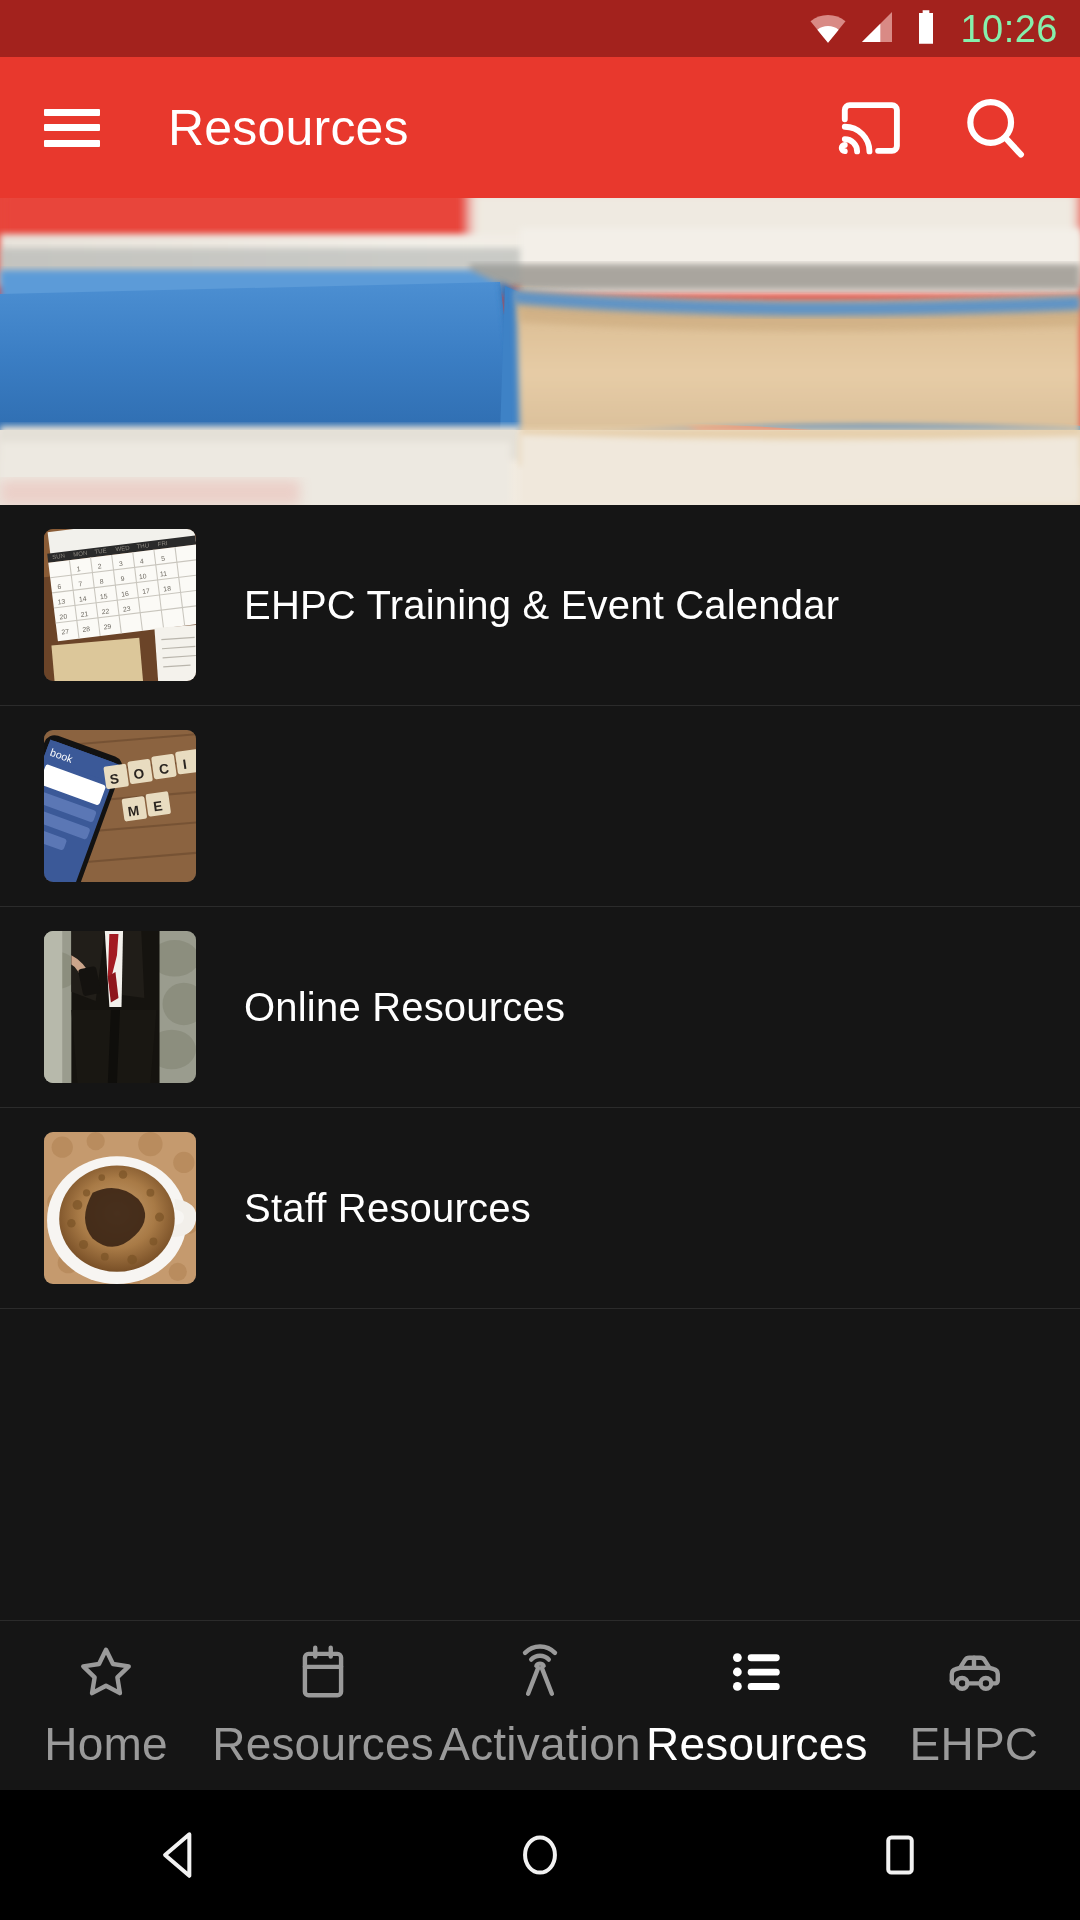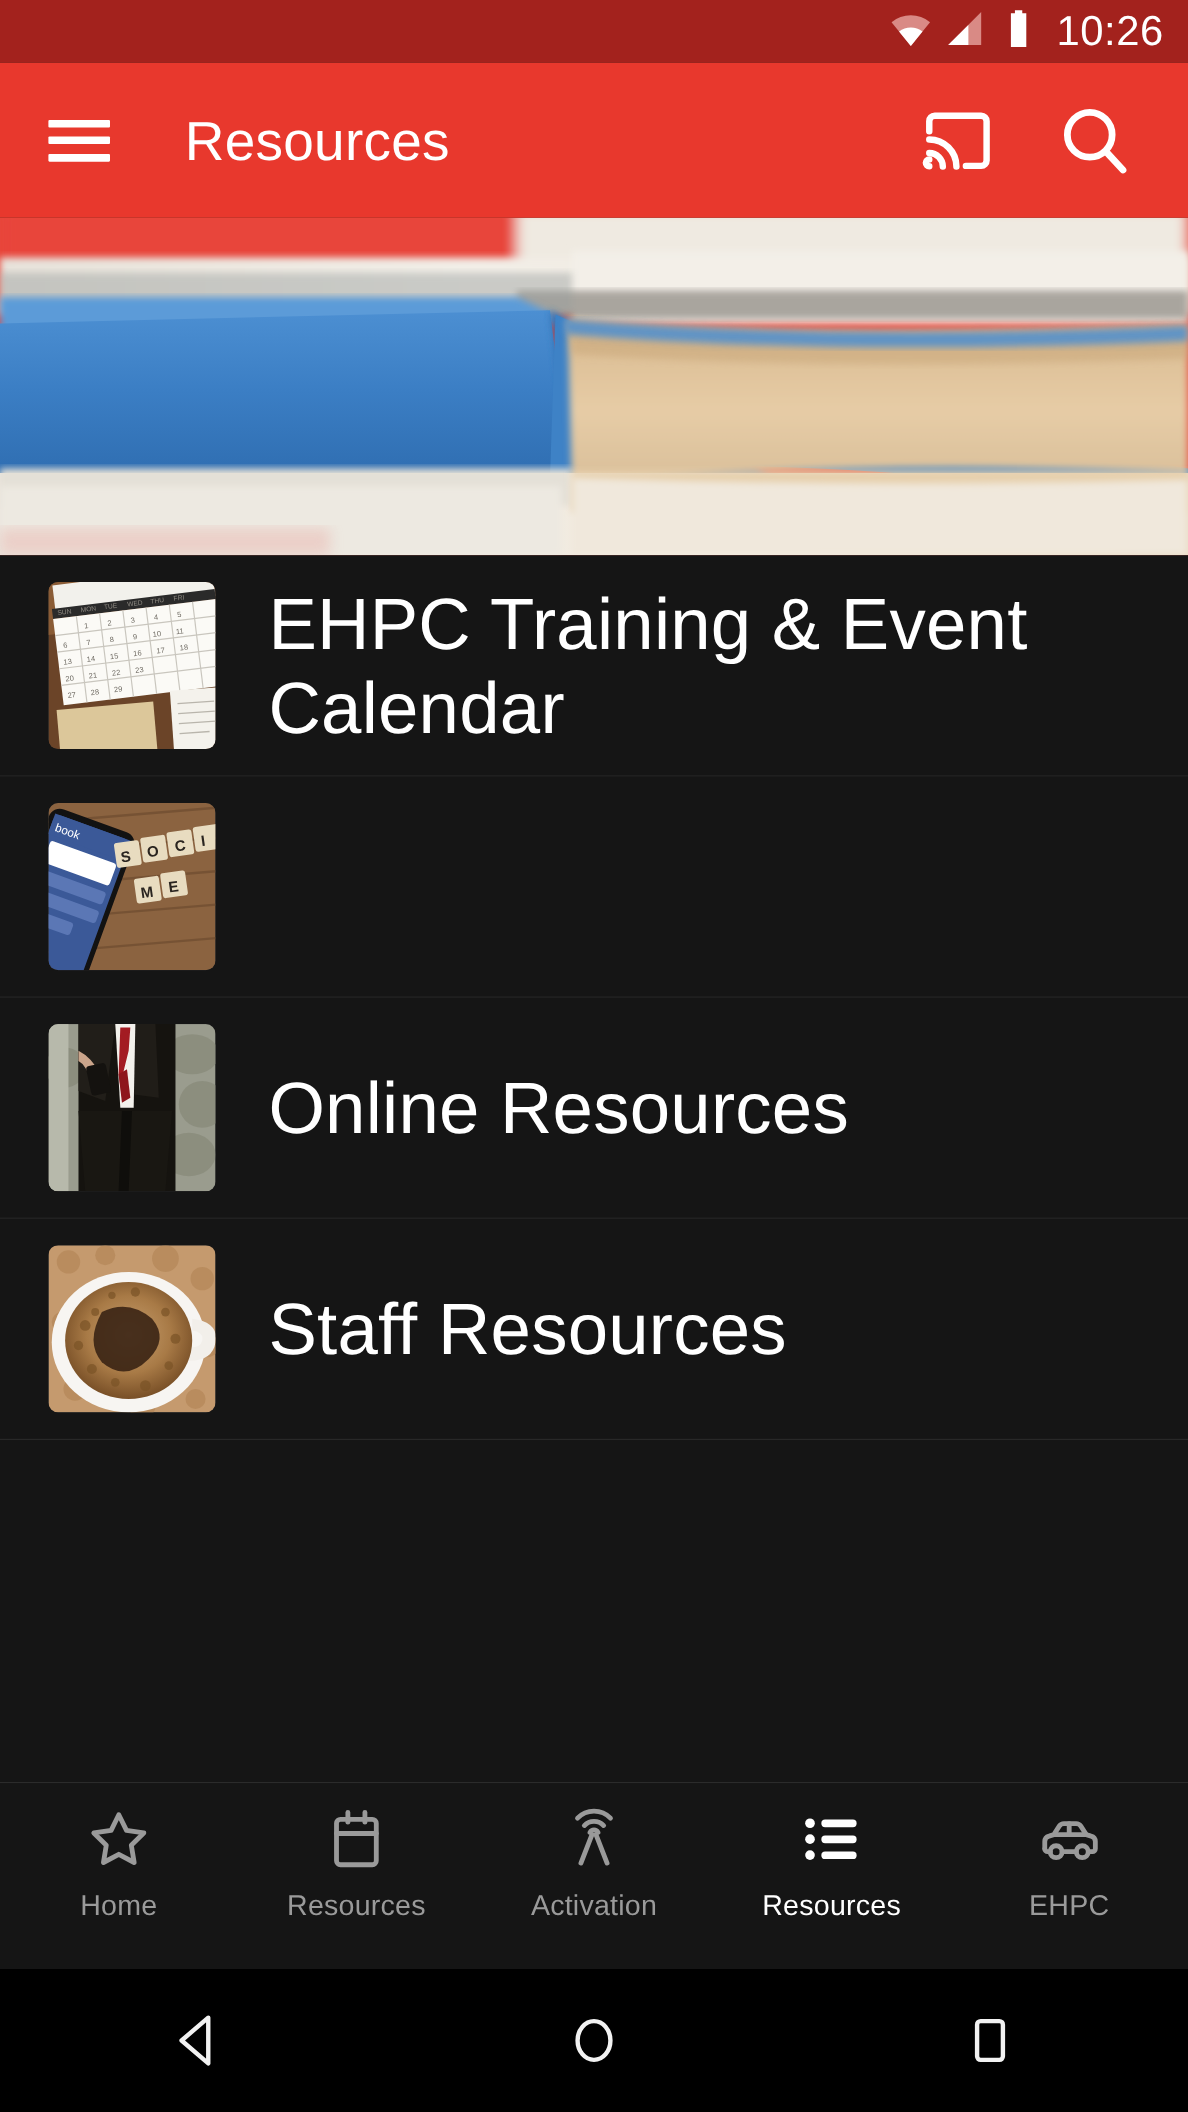--- a/index.html
+++ b/index.html
@@ -8,21 +8,21 @@
 
   #screen { position:relative; width:1080px; height:1920px; background:#121212; }
 
   
   .statusbar{
     position:absolute; top:0; left:0; width:1080px; height:57px;
     background:#A3221D; display:flex; align-items:center; justify-content:flex-end;
     padding-right:22px;
   }
   .sb-icons{ display:flex; align-items:center; gap:9px; }
-  .sb-time{ color:#ffffff; font-size:38px; font-weight:400; letter-spacing:.5px; margin-left:14px; line-height:1; }
+  .sb-time{ color:#86efac; font-size:38px; font-weight:400; letter-spacing:.5px; margin-left:14px; line-height:1; }
 
   
   .appbar{
     position:absolute; top:57px; left:0; width:1080px; height:141px;
     background:#E8382D; display:flex; align-items:center;
   }
   .hamburger{ width:56px; height:38px; margin-left:44px; display:flex; flex-direction:column; justify-content:space-between; cursor:pointer; }
   .hamburger i{ display:block; height:7px; background:#fff; border-radius:1px; width:100%; }
   .appbar-title{ color:#fff; font-size:50px; font-weight:400; margin-left:68px; letter-spacing:.2px; }
   .appbar-actions{ margin-left:auto; display:flex; align-items:center; gap:50px; padding-right:48px; }
@@ -36,30 +36,30 @@
   .list{ position:absolute; top:505px; left:0; width:1080px; height:1115px; background:#151515; }
   .row{
     position:relative; height:201px; display:flex; align-items:center;
     border-bottom:1px solid #2b2b2b; background:#151515; cursor:pointer;
   }
   .thumb{
     width:152px; height:152px; margin-left:44px; border-radius:9px; overflow:hidden;
     flex:0 0 auto; background:#333;
   }
   .thumb svg{ display:block; width:152px; height:152px; }
-  .row-title{ color:#ffffff; font-size:66px; font-weight:400; margin-left:48px; letter-spacing:.2px; }
+  .row-title{ color:#ffffff; font-size:40px; font-weight:400; margin-left:48px; letter-spacing:.2px; }
 
   
   .bottomnav{
     position:absolute; top:1620px; left:0; width:1080px; height:170px;
     background:#151515; display:flex; align-items:flex-start; border-top:1px solid #2b2b2b;
   }
   .navitem{ flex:1; display:flex; flex-direction:column; align-items:center; padding-top:18px; cursor:pointer; }
   .navitem .nav-ico{ height:66px; display:flex; align-items:center; justify-content:center; }
-  .navitem .nav-label{ margin-top:12px; font-size:26px; color:#9a9a9a; letter-spacing:.2px; }
+  .navitem .nav-label{ margin-top:12px; font-size:46px; color:#9a9a9a; letter-spacing:.2px; }
   .navitem.active .nav-label{ color:#ffffff; }
 
   
   .sysnav{ position:absolute; top:1790px; left:0; width:1080px; height:130px; background:#000;
            display:flex; align-items:center; justify-content:space-around; }
   .sysbtn{ width:120px; height:120px; display:flex; align-items:center; justify-content:center; cursor:pointer; }
 </style>
 </head>
 <body>
 

